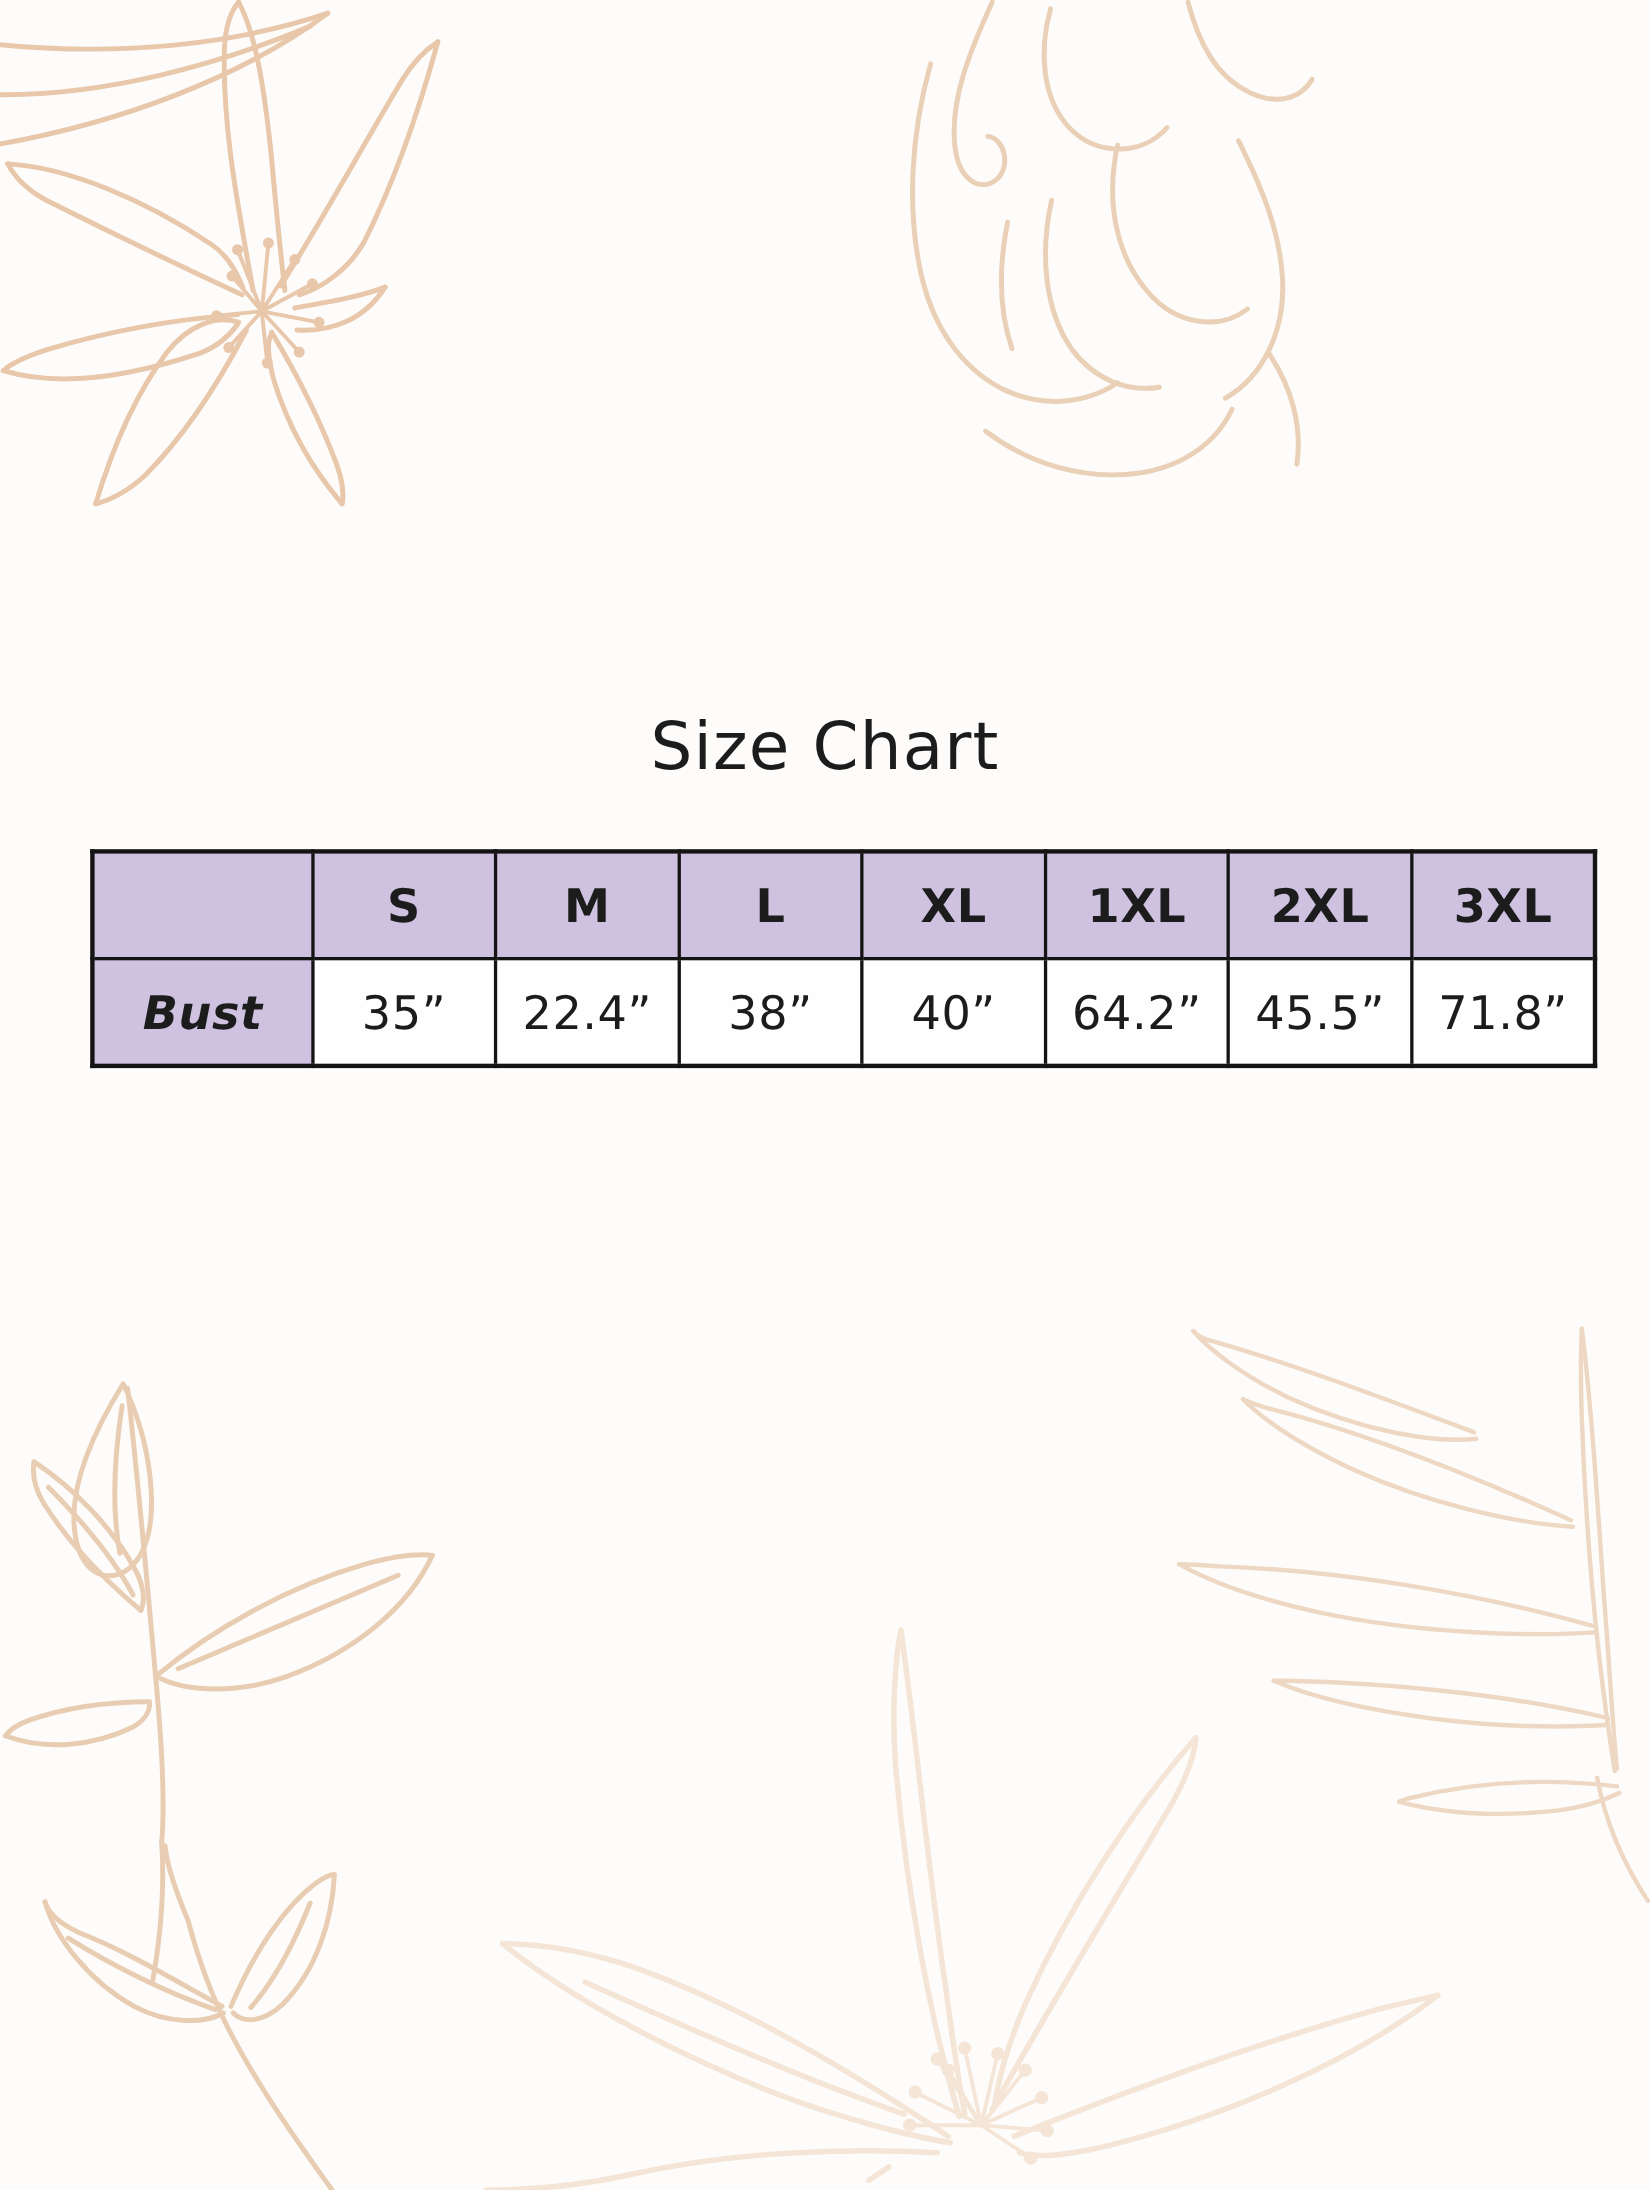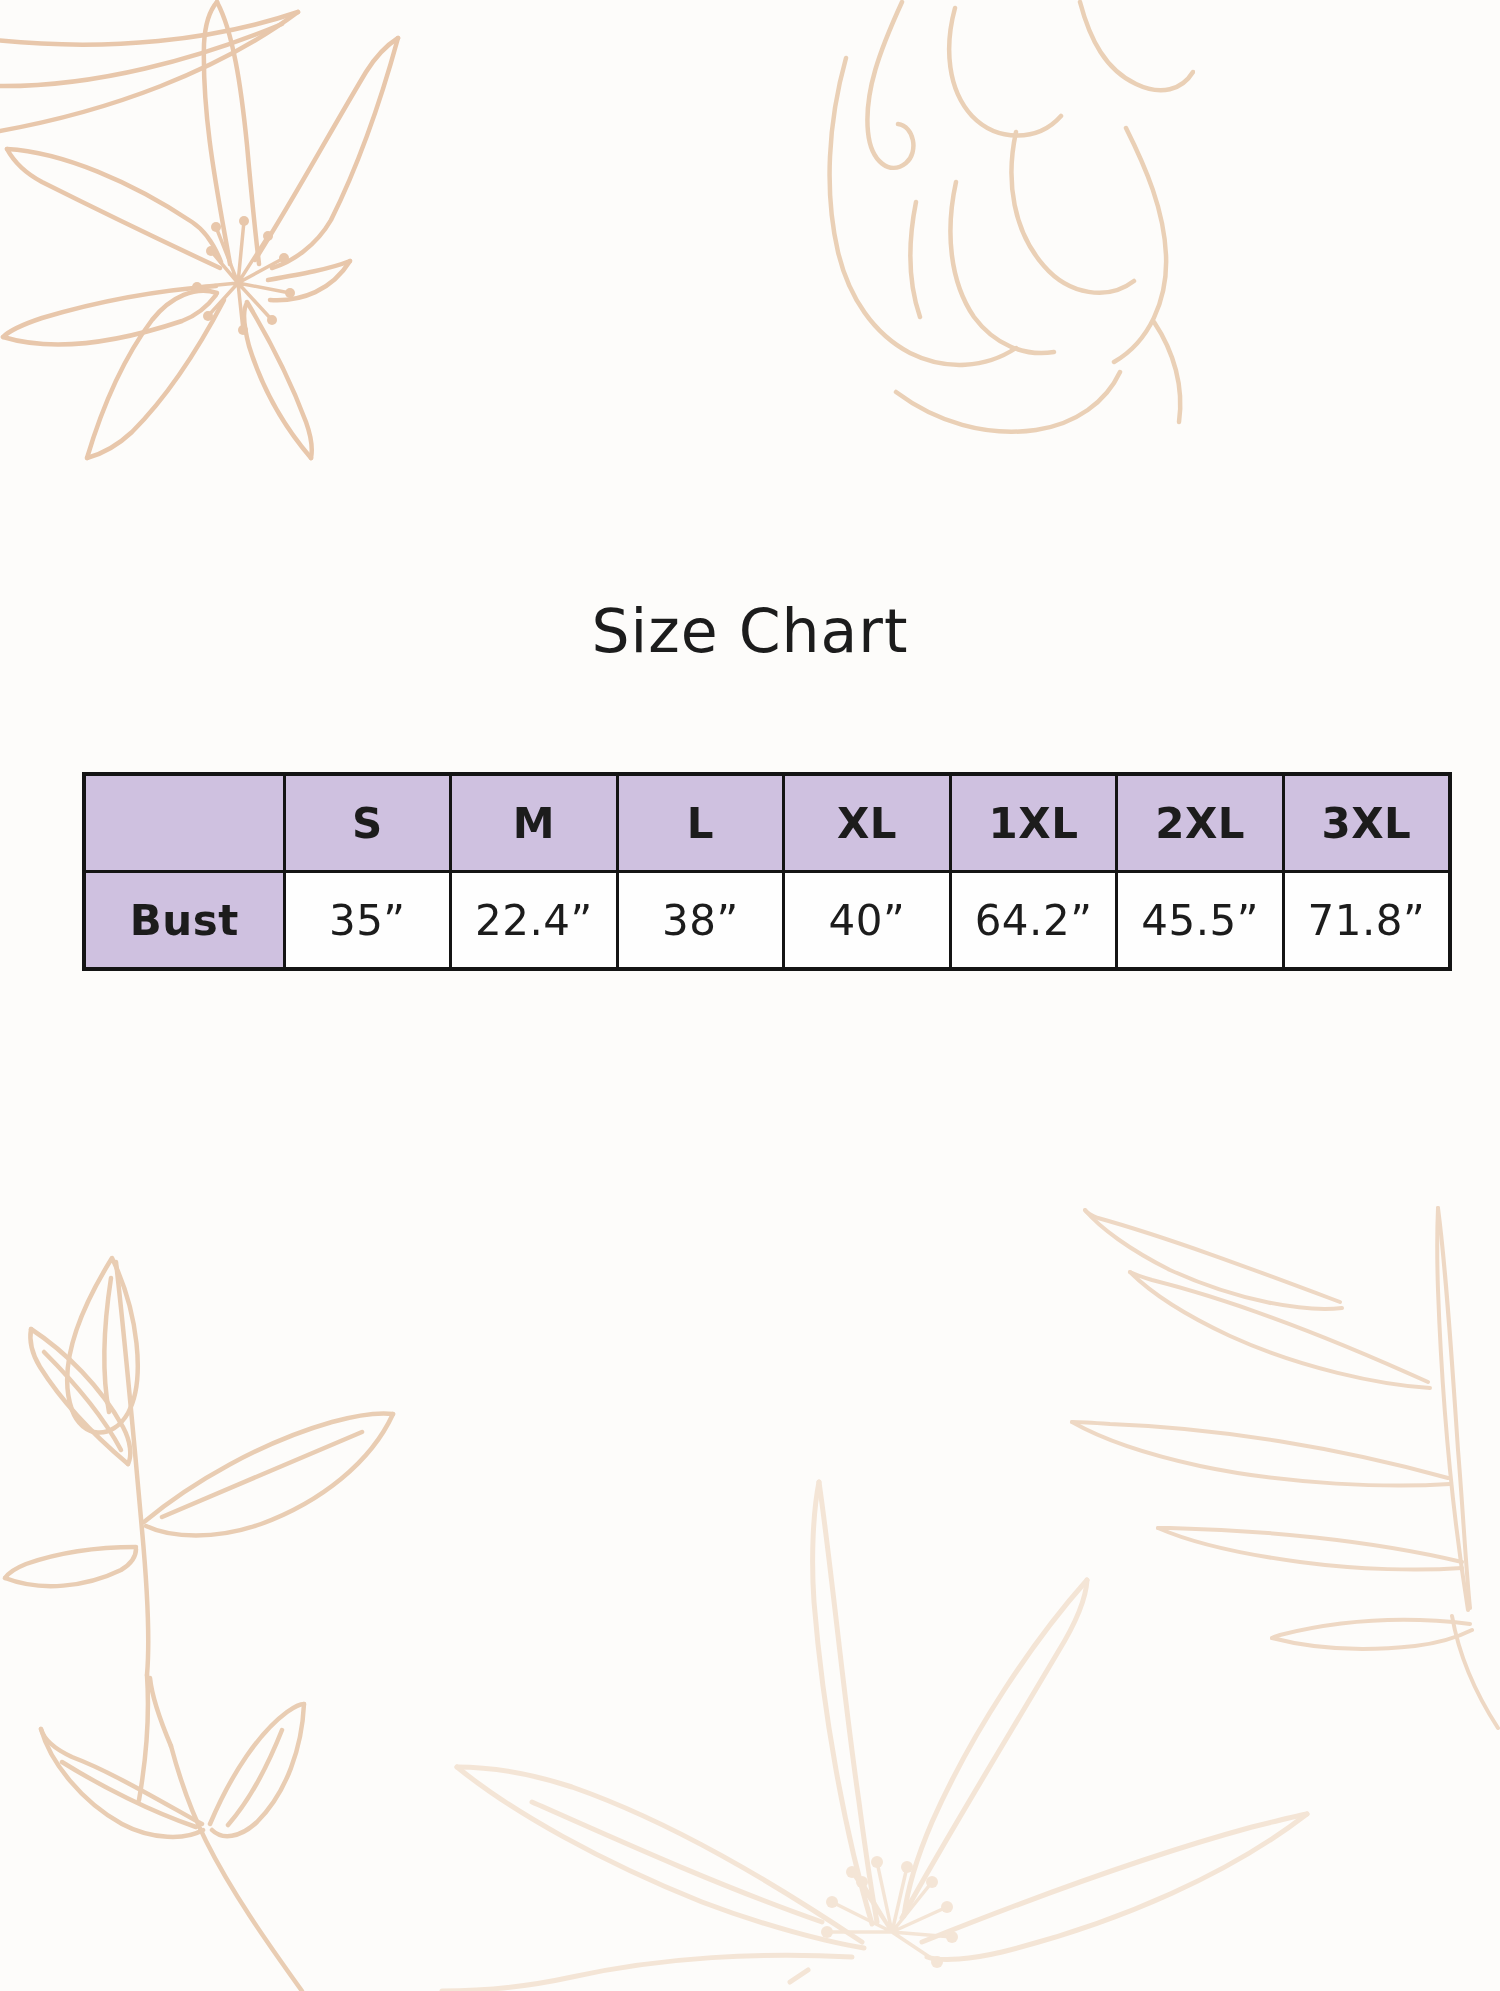--- a/index.html
+++ b/index.html
@@ -26,36 +26,36 @@
   .art-strong path{stroke:var(--floral-strong);stroke-width:4.5;}
   .art-strong .dot{fill:var(--floral-strong);}
   .art-peony path{stroke:var(--floral-peony);stroke-width:4.5;}
   .art-leaf path{stroke:var(--floral-leaf);stroke-width:4.5;}
   .art-soft path{stroke:var(--floral-soft);stroke-width:5;}
   .art-soft .dot{fill:var(--floral-soft);}
   .art-willow path{stroke:var(--floral-willow);stroke-width:4;}
   .stamen-lines{stroke-width:3.5 !important;}
 
   .page-title{
-    position:absolute;top:596px;left:0;width:1500px;
+    position:absolute;top:644px;left:0;width:1500px;
     text-align:center;font-size:60px;font-weight:400;
     letter-spacing:1px;color:var(--text);
   }
   table.size-table{
     position:absolute;left:82px;top:772px;width:1370px;
     border-collapse:collapse;table-layout:fixed;
     border:4px solid var(--table-border);
   }
   table.size-table th,table.size-table td{
     border:3px solid var(--table-border);
     height:94px;padding:0;text-align:center;vertical-align:middle;
     font-size:42px;letter-spacing:0.5px;
   }
   table.size-table thead th{background:var(--header-fill);font-weight:700;}
-  table.size-table tbody th{background:var(--header-fill);font-weight:700;}
+  table.size-table tbody th{background:var(--header-fill);font-weight:700;font-style:italic;}
   table.size-table tbody td{background:var(--cell-fill);font-weight:400;}
 </style>
 </head>
 <body>
 
 <svg class="art art-strong" style="left:0;top:0" width="450" height="480" viewBox="0 0 450 480">
   <path d="M -6,40 C 110,52 215,40 298,12"></path>
   <path d="M 298,12 C 220,70 110,112 -6,132"></path>
   <path d="M -6,86 C 95,88 200,58 282,24"></path>
   <path d="M 230,264 C 218,195 202,120 204,44 C 205,24 210,10 217,2"></path>

